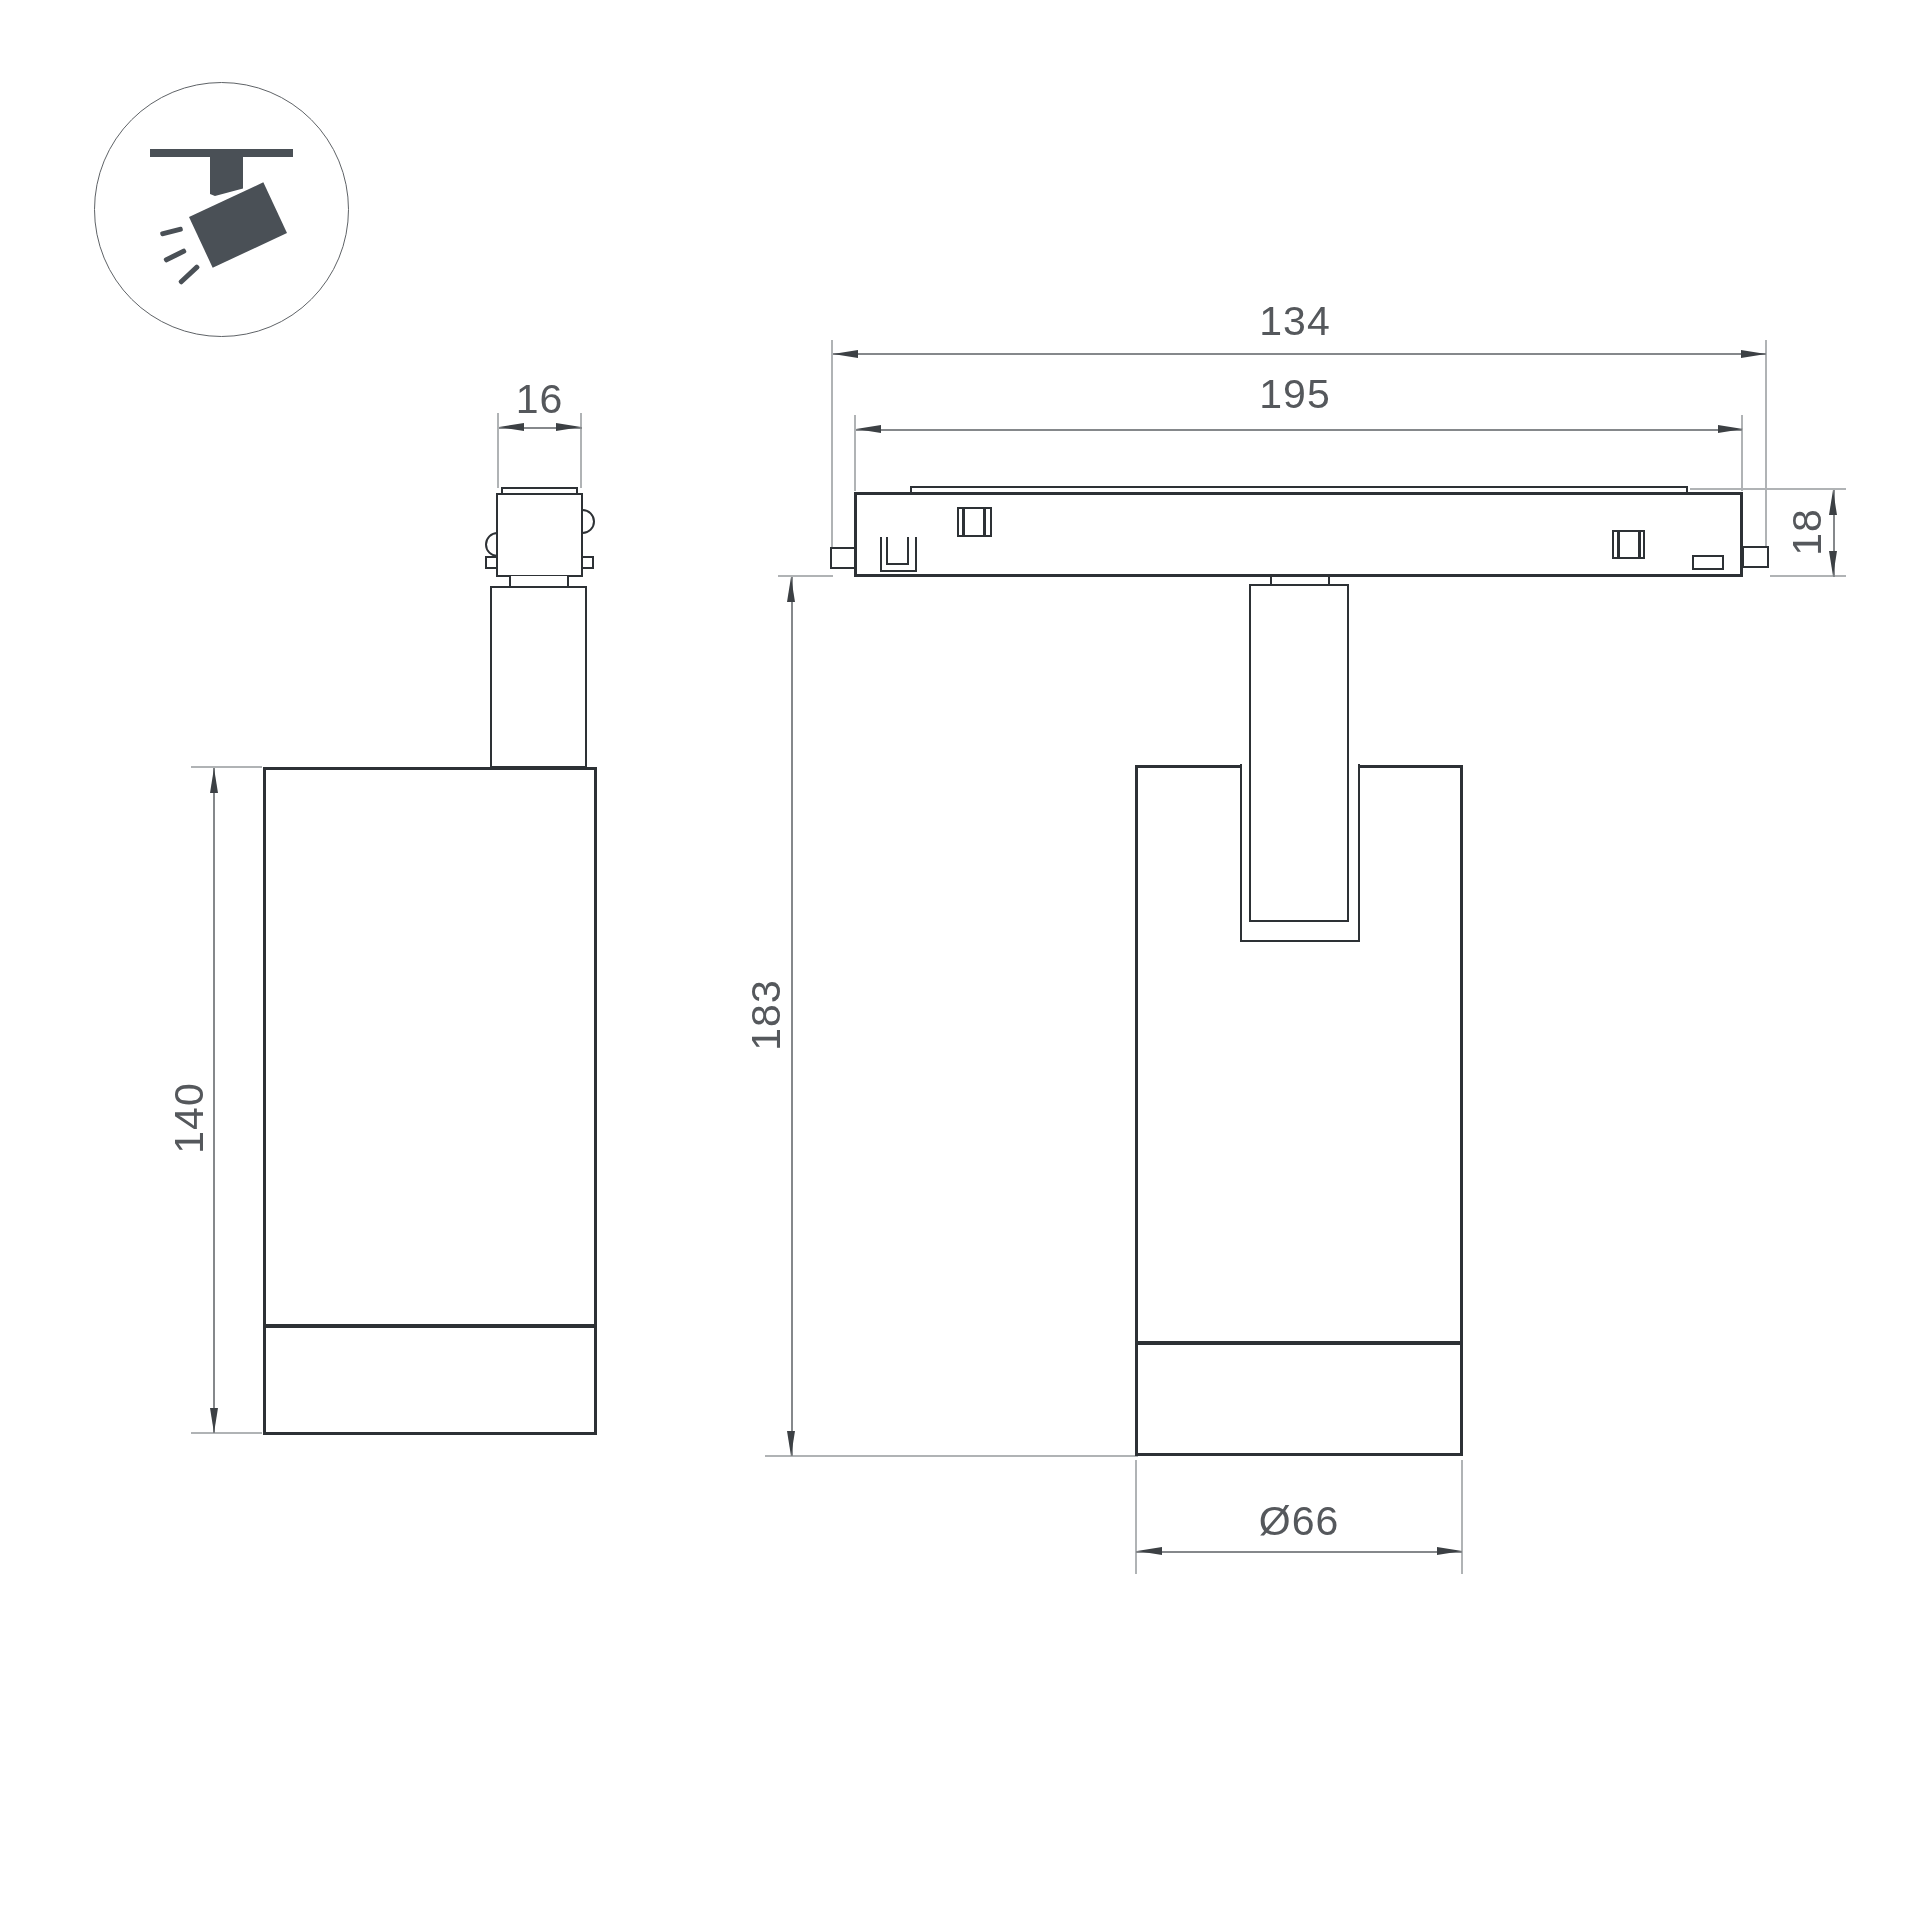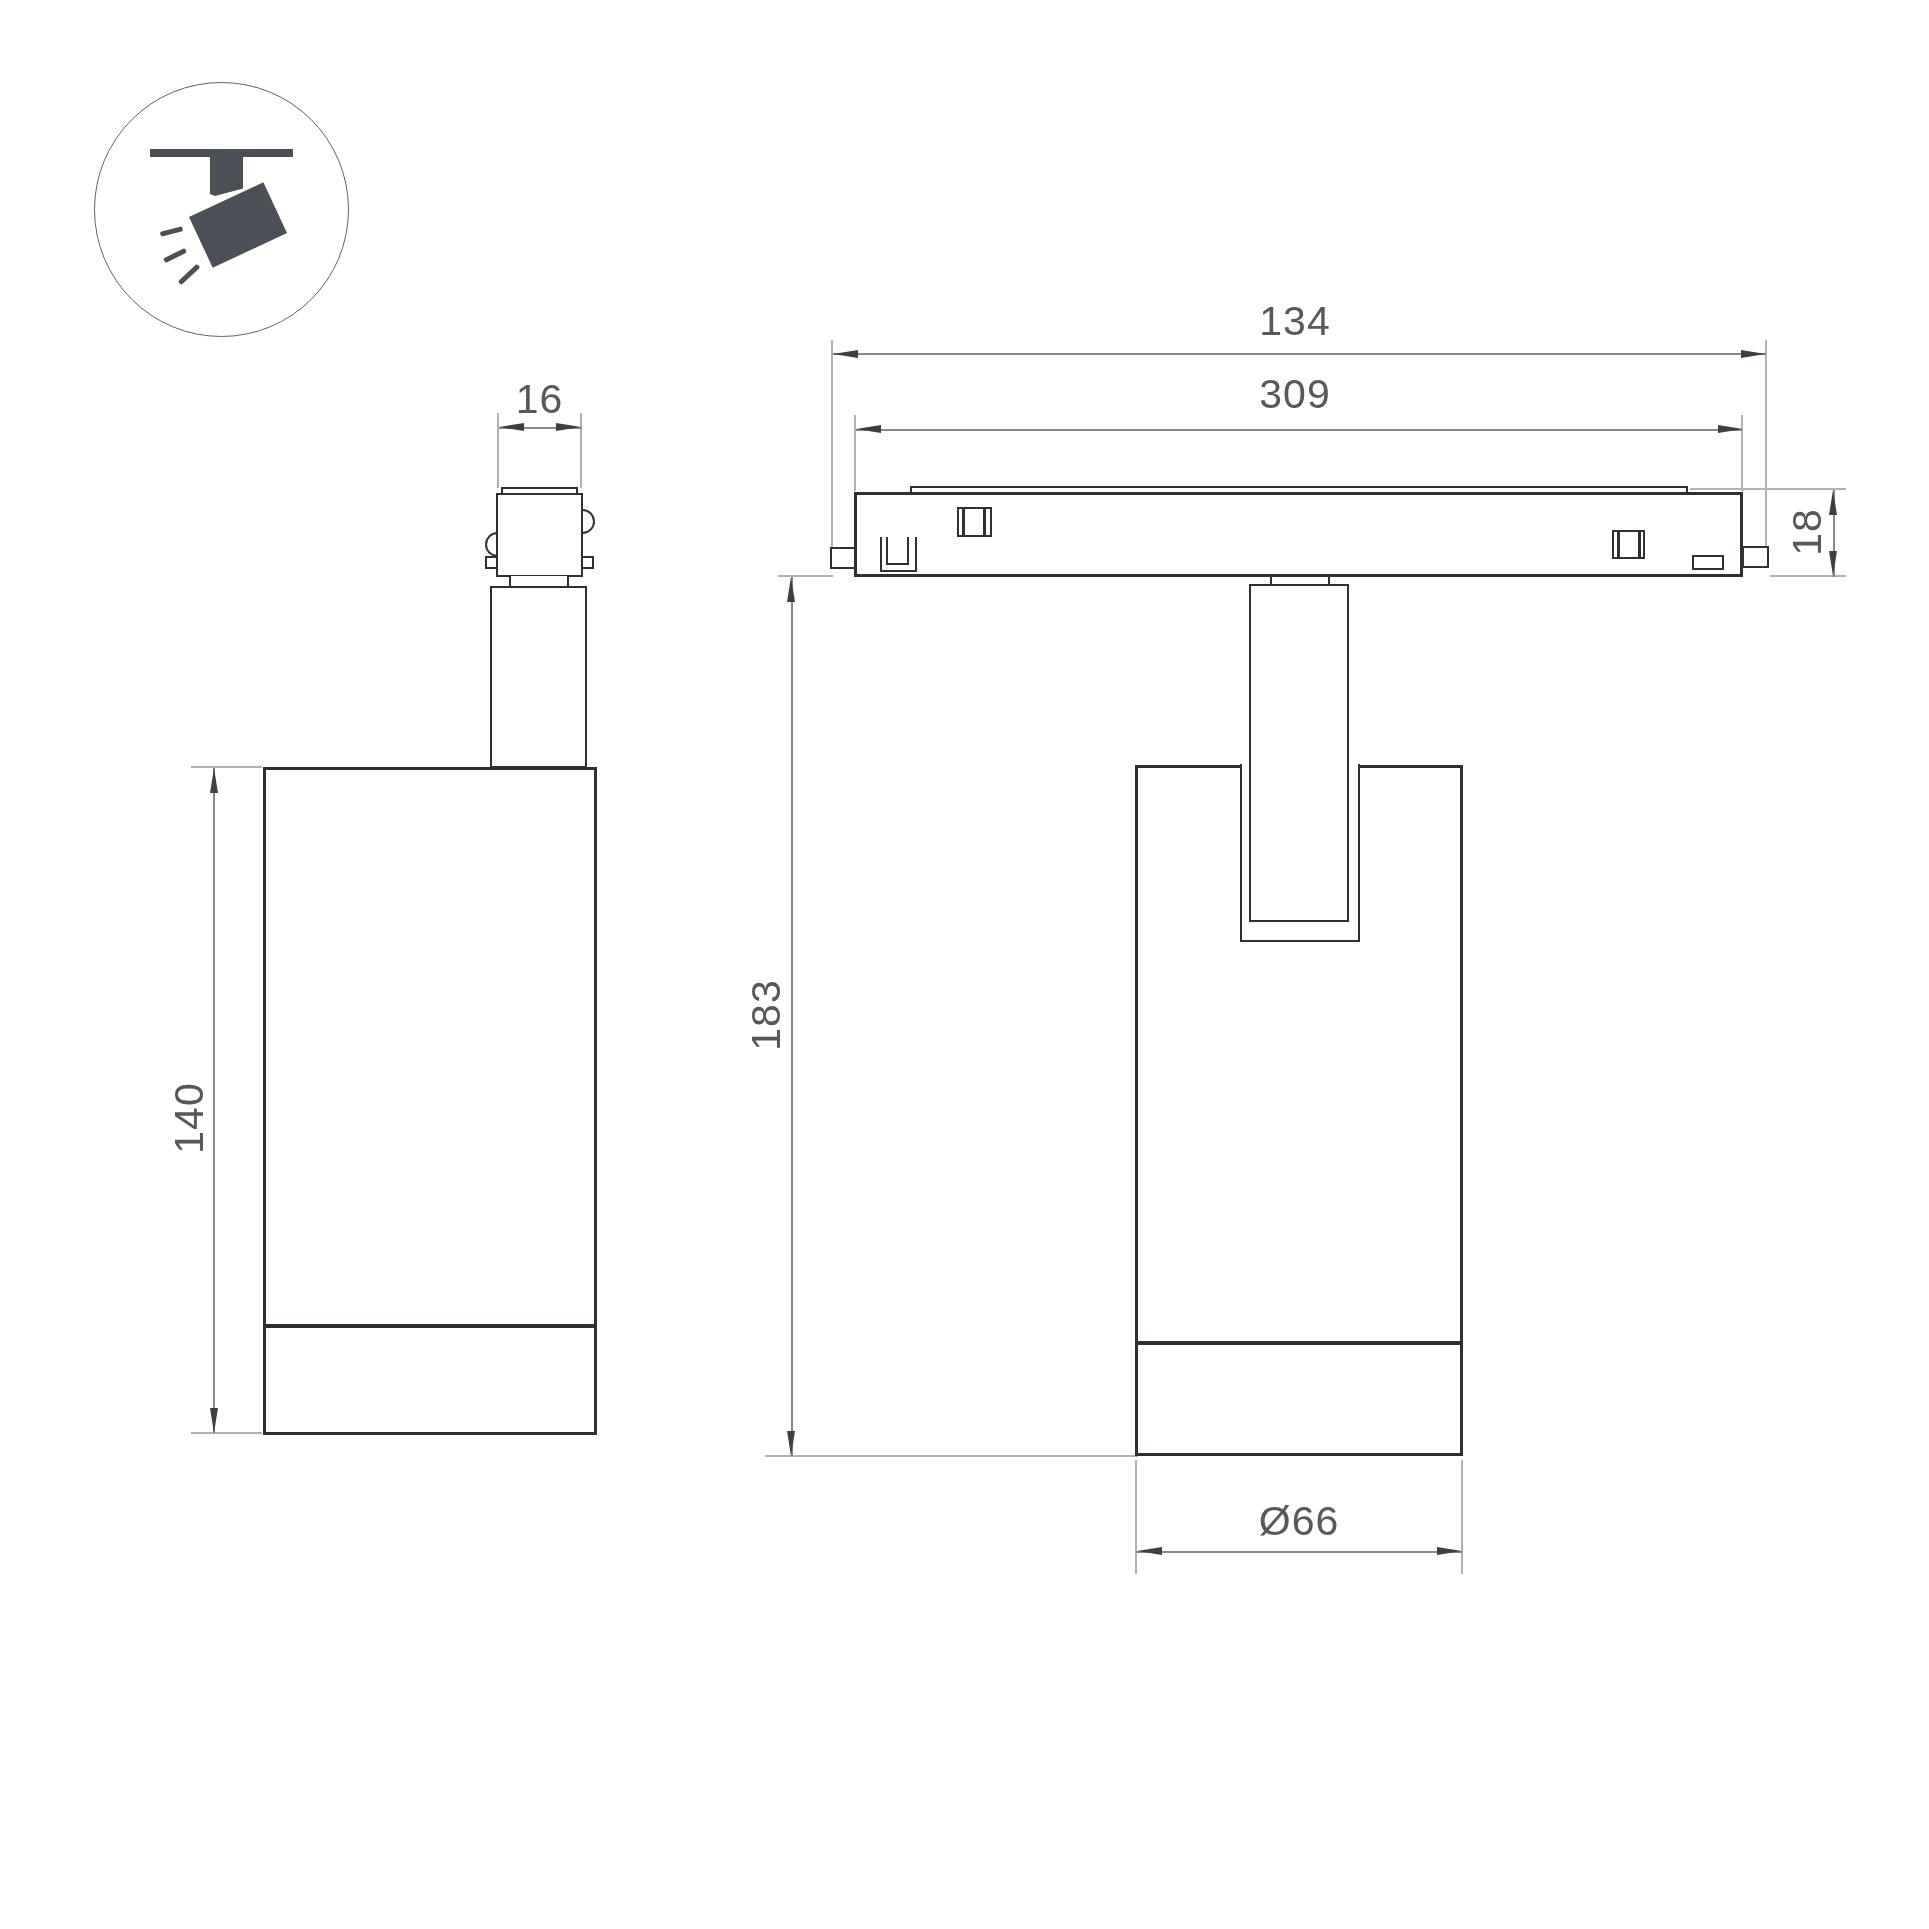--- a/index.html
+++ b/index.html
@@ -103,21 +103,21 @@
   <i class="ar l" style="left:833px;top:350px;"></i>
   <i class="ar r" style="left:1741px;top:350px;"></i>
   <div class="lbl" style="left:1218px;top:300px;width:154px;">134</div>
 
   
   <div class="ext" style="left:854px;top:415px;width:1.9px;height:76px;"></div>
   <div class="ext" style="left:1741px;top:415px;width:1.9px;height:76px;"></div>
   <div class="dim" style="left:856px;top:429px;width:886px;height:1.9px;"></div>
   <i class="ar l" style="left:856px;top:425px;"></i>
   <i class="ar r" style="left:1718px;top:425px;"></i>
-  <div class="lbl" style="left:1218px;top:373px;width:154px;">309</div>
+  <div class="lbl" style="left:1218px;top:373px;width:154px;">195</div>
 
   
   <div class="ext" style="left:1690px;top:488px;width:156px;height:1.9px;"></div>
   <div class="ext" style="left:1770px;top:575px;width:76px;height:1.9px;"></div>
   <div class="dim" style="left:1833px;top:490px;width:1.9px;height:87px;"></div>
   <i class="ar u" style="left:1829px;top:490px;"></i>
   <i class="ar d" style="left:1829px;top:551px;"></i>
   <div class="lbl rot" style="left:1758px;top:511px;width:97px;height:42px;">18</div>
 
   

